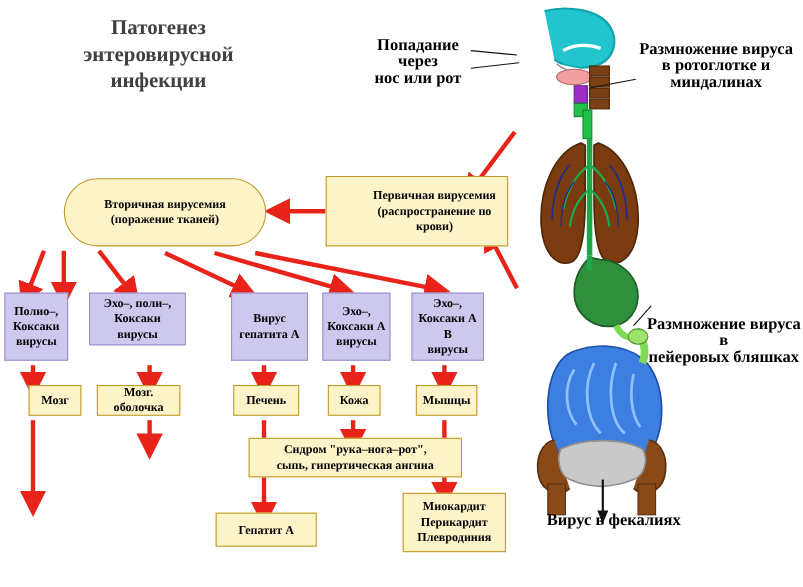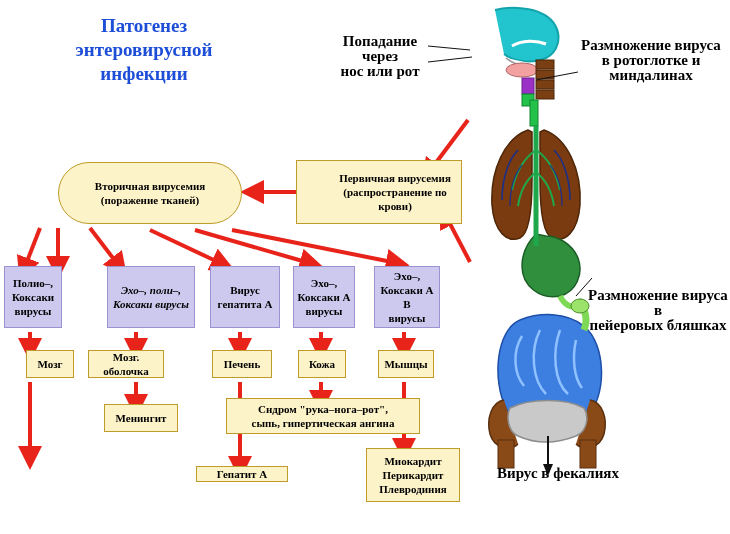--- a/index.html
+++ b/index.html
@@ -17,21 +17,21 @@
   }
   .title {
     position: absolute;
     left: 44px;
     top: 14px;
     width: 200px;
     font-family: "Liberation Serif", serif;
     font-weight: bold;
     font-size: 19px;
     line-height: 24px;
-    color: #1d4ed8;
+    color: #404040;
     text-align: center;
     white-space: pre-line;
   }
   .box {
     position: absolute;
     box-sizing: border-box;
     border: 1px solid #c09a2a;
     background: #fdf3c8;
     color: #000000;
     font-family: "Liberation Serif", serif;
@@ -191,38 +191,37 @@
 
   <div class="box" style="left:296px; top:160px; width:166px; height:64px;padding-left:35px;">Первичная вирусемия
 (распространение по
 крови)</div>
   <div class="box" style="left:58px; top:162px; width:184px; height:62px;border-radius:31px;">Вторичная вирусемия
 (поражение тканей)</div>
 
   <div class="box violet" style="left:4px; top:266px; width:58px; height:62px;">Полио–,
 Коксаки
 вирусы</div>
-  <div class="box violet" style="left:107px; top:266px; width:88px; height:62px;font-style:italic;">Эхо–, поли–,
+  <div class="box violet" style="left:81px; top:266px; width:88px; height:48px;">Эхо–, поли–,
 Коксаки вирусы</div>
   <div class="box violet" style="left:210px; top:266px; width:70px; height:62px;">Вирус
 гепатита А</div>
   <div class="box violet" style="left:293px; top:266px; width:62px; height:62px;">Эхо–,
 Коксаки А
 вирусы</div>
   <div class="box violet" style="left:374px; top:266px; width:66px; height:62px;">Эхо–,
 Коксаки А В
 вирусы</div>
 
   <div class="box" style="left:6px; top:350px; width:48px; height:28px;margin-left:20px;">Мозг</div>
   <div class="box" style="left:88px; top:350px; width:76px; height:28px;">Мозг. оболочка</div>
   <div class="box" style="left:212px; top:350px; width:60px; height:28px;">Печень</div>
   <div class="box" style="left:298px; top:350px; width:48px; height:28px;">Кожа</div>
   <div class="box" style="left:378px; top:350px; width:56px; height:28px;">Мышцы</div>
 
-  <div class="box" style="left:104px; top:404px; width:74px; height:28px;">Менингит</div>
   <div class="box" style="left:226px; top:398px; width:194px; height:36px;">Сндром "рука–нога–рот",
 сыпь, гипертическая ангина</div>
-  <div class="box" style="left:196px; top:466px; width:92px; height:16px;">Гепатит А</div>
+  <div class="box" style="left:196px; top:466px; width:92px; height:31px;">Гепатит А</div>
   <div class="box" style="left:366px; top:448px; width:94px; height:54px;">Миокардит
 Перикардит
 Плевродиния</div>
 
 </div>
 
 </body></html>

